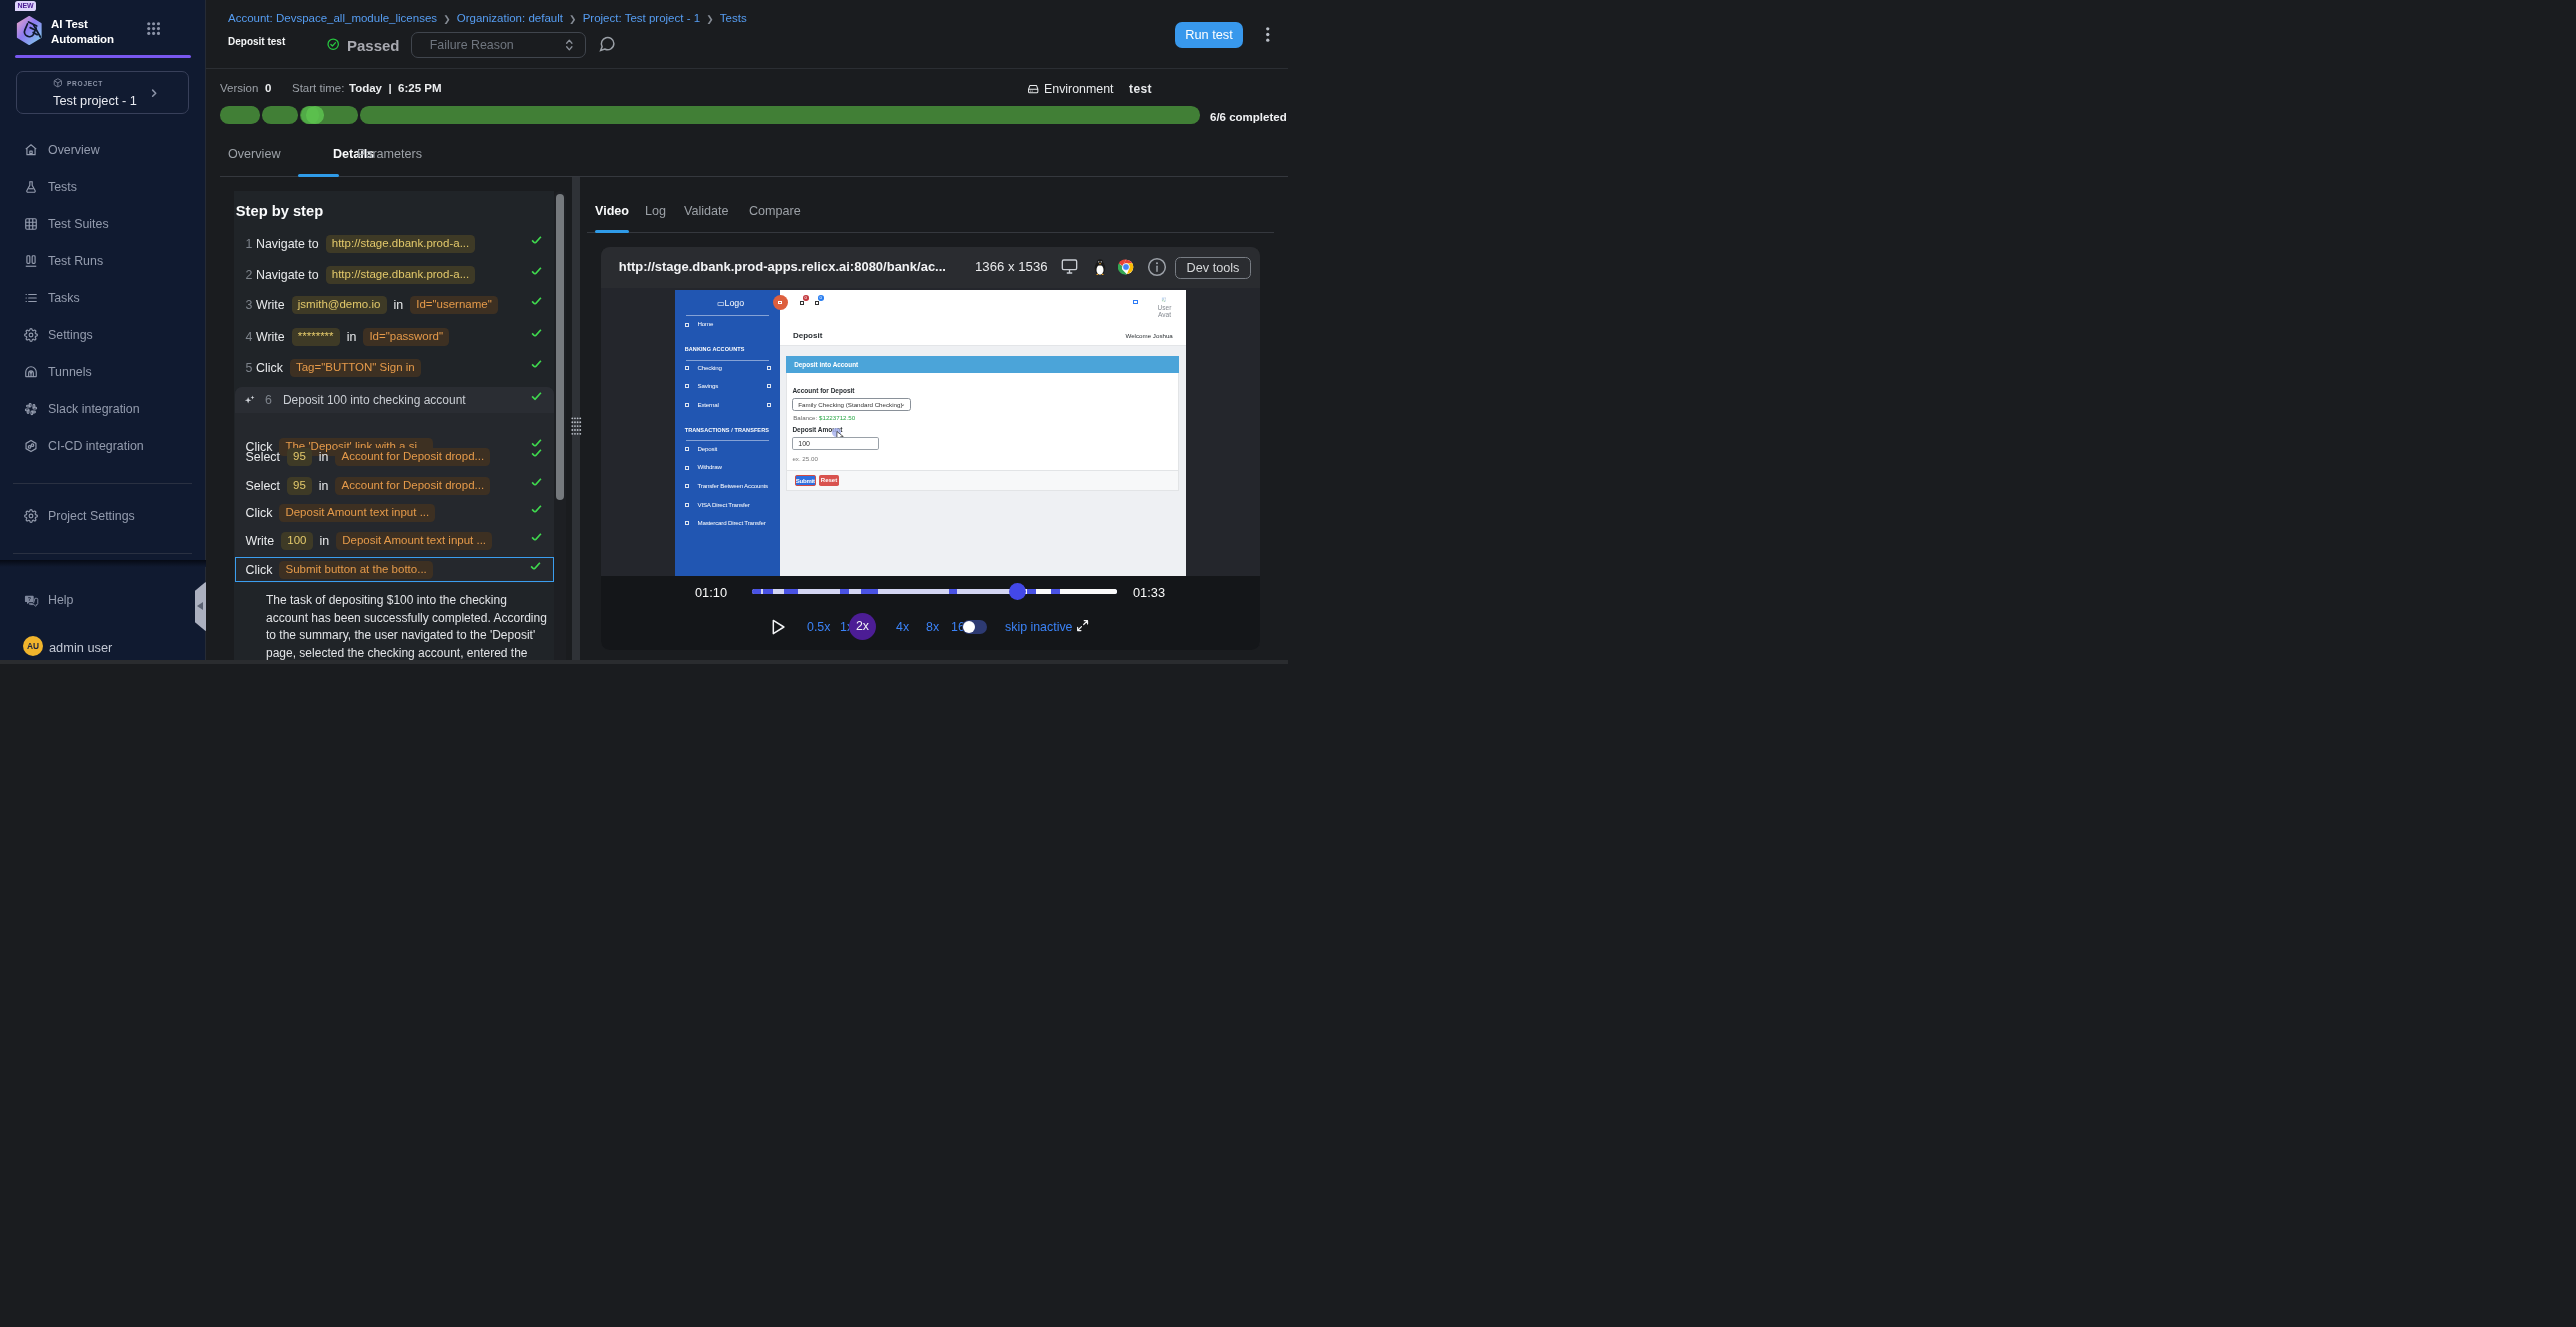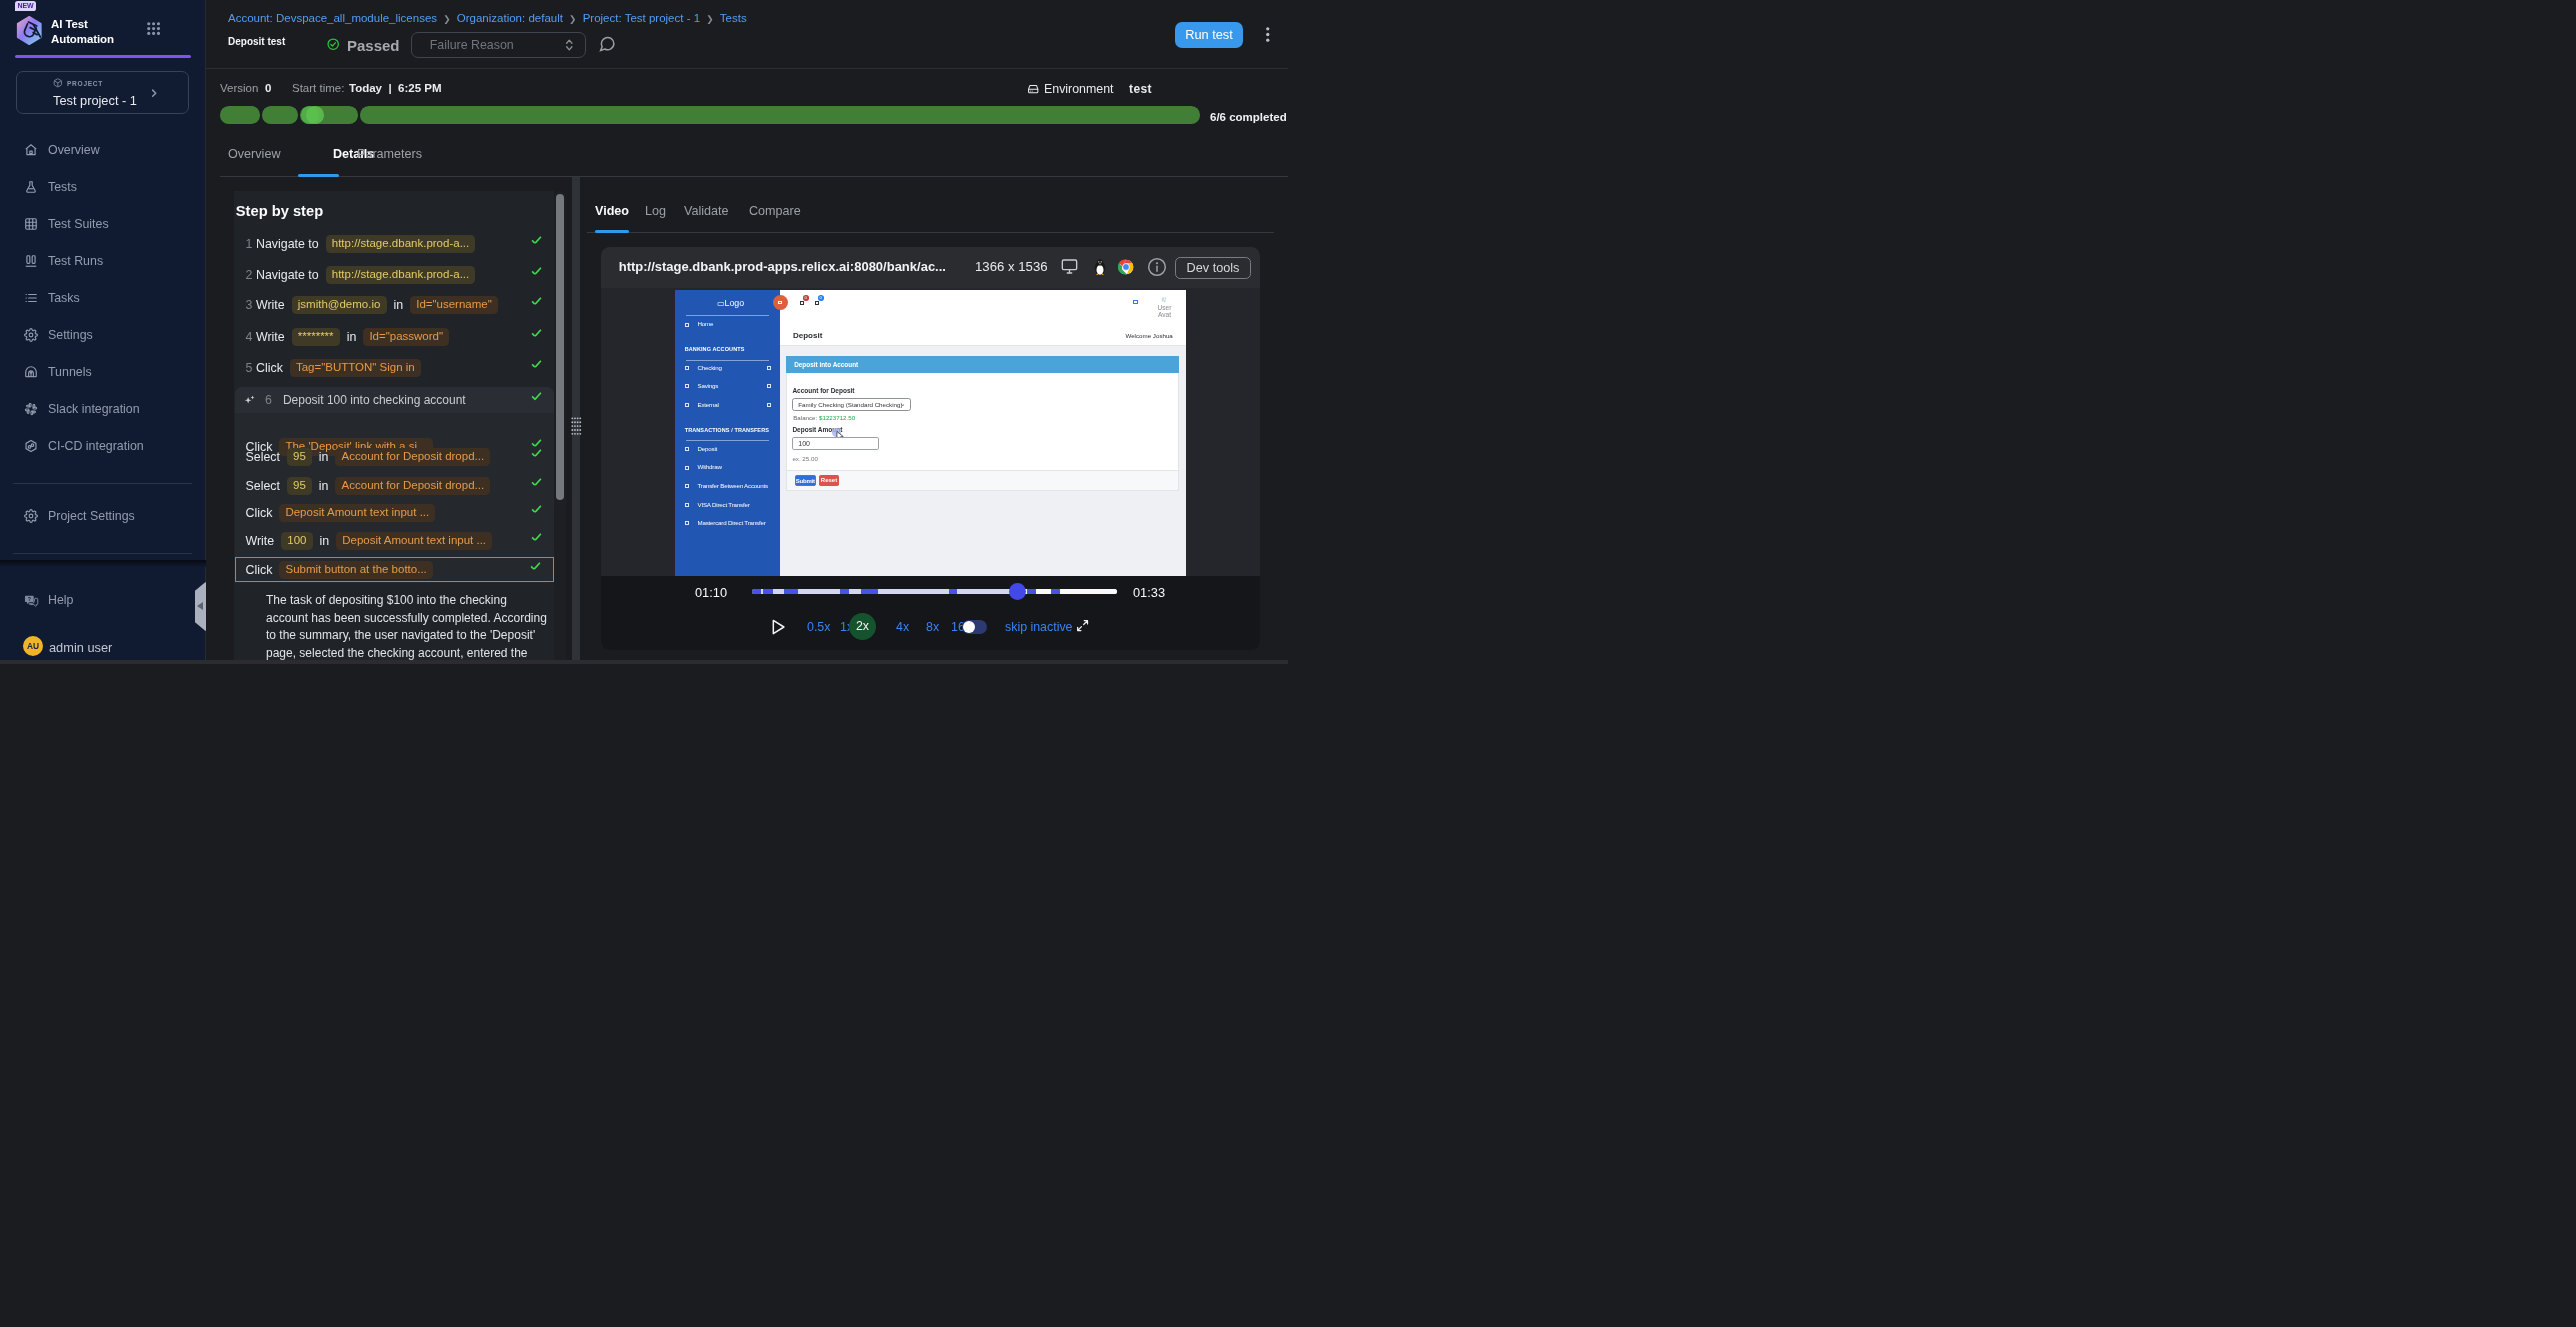--- a/index.html
+++ b/index.html
@@ -536,21 +536,21 @@
     <div class="bseg" style="left:197px;width:8.4px;"></div>
     <div class="bseg" style="left:275px;width:8.5px;"></div>
     <div class="bseg" style="left:299px;width:8.5px;"></div>
   </div>
   <div id="handle"></div>
   <svg style="position:absolute;left:171px;top:372px;" width="13.2" height="16" viewBox="0 0 15 18">
       <path d="M1.5 1.5 13.5 9 1.5 16.5Z" fill="none" stroke="#f2f3f5" stroke-width="1.7" stroke-linejoin="round"></path>
     </svg>
   <span class="sp" style="left:194px;">0.5x</span>
   <span class="sp" style="left:227px;">1x</span>
-  <div style="position:absolute;left:248px;top:366px;width:27px;height:27px;border-radius:50%;background:#14532d;text-align:center;line-height:27px;color:#f2f3f5;font-size:12.4px;">2x</div>
+  <div style="position:absolute;left:248px;top:366px;width:27px;height:27px;border-radius:50%;background:#4c1d95;text-align:center;line-height:27px;color:#f2f3f5;font-size:12.4px;">2x</div>
   <span class="sp" style="left:283px;">4x</span>
   <span class="sp" style="left:313px;">8x</span>
   <span class="sp" style="left:338px;">16x</span>
   <div style="position:absolute;left:361px;top:373px;width:25px;height:13.7px;border-radius:7px;background:#2d3a72;">
       <div style="position:absolute;left:0.9px;top:0.9px;width:12px;height:12px;border-radius:50%;background:#fff;"></div>
     </div>
   <span class="sp" style="left:392px;">skip inactive</span>
   <svg style="position:absolute;left:475px;top:372px;" width="13.2" height="13.2" viewBox="0 0 24 24" fill="none" stroke="#f2f3f5" stroke-width="2.2" stroke-linecap="round" stroke-linejoin="round">
       <path d="M15 3h6v6M9 21H3v-6M21 3l-7 7M3 21l7-7"></path>
     </svg>

